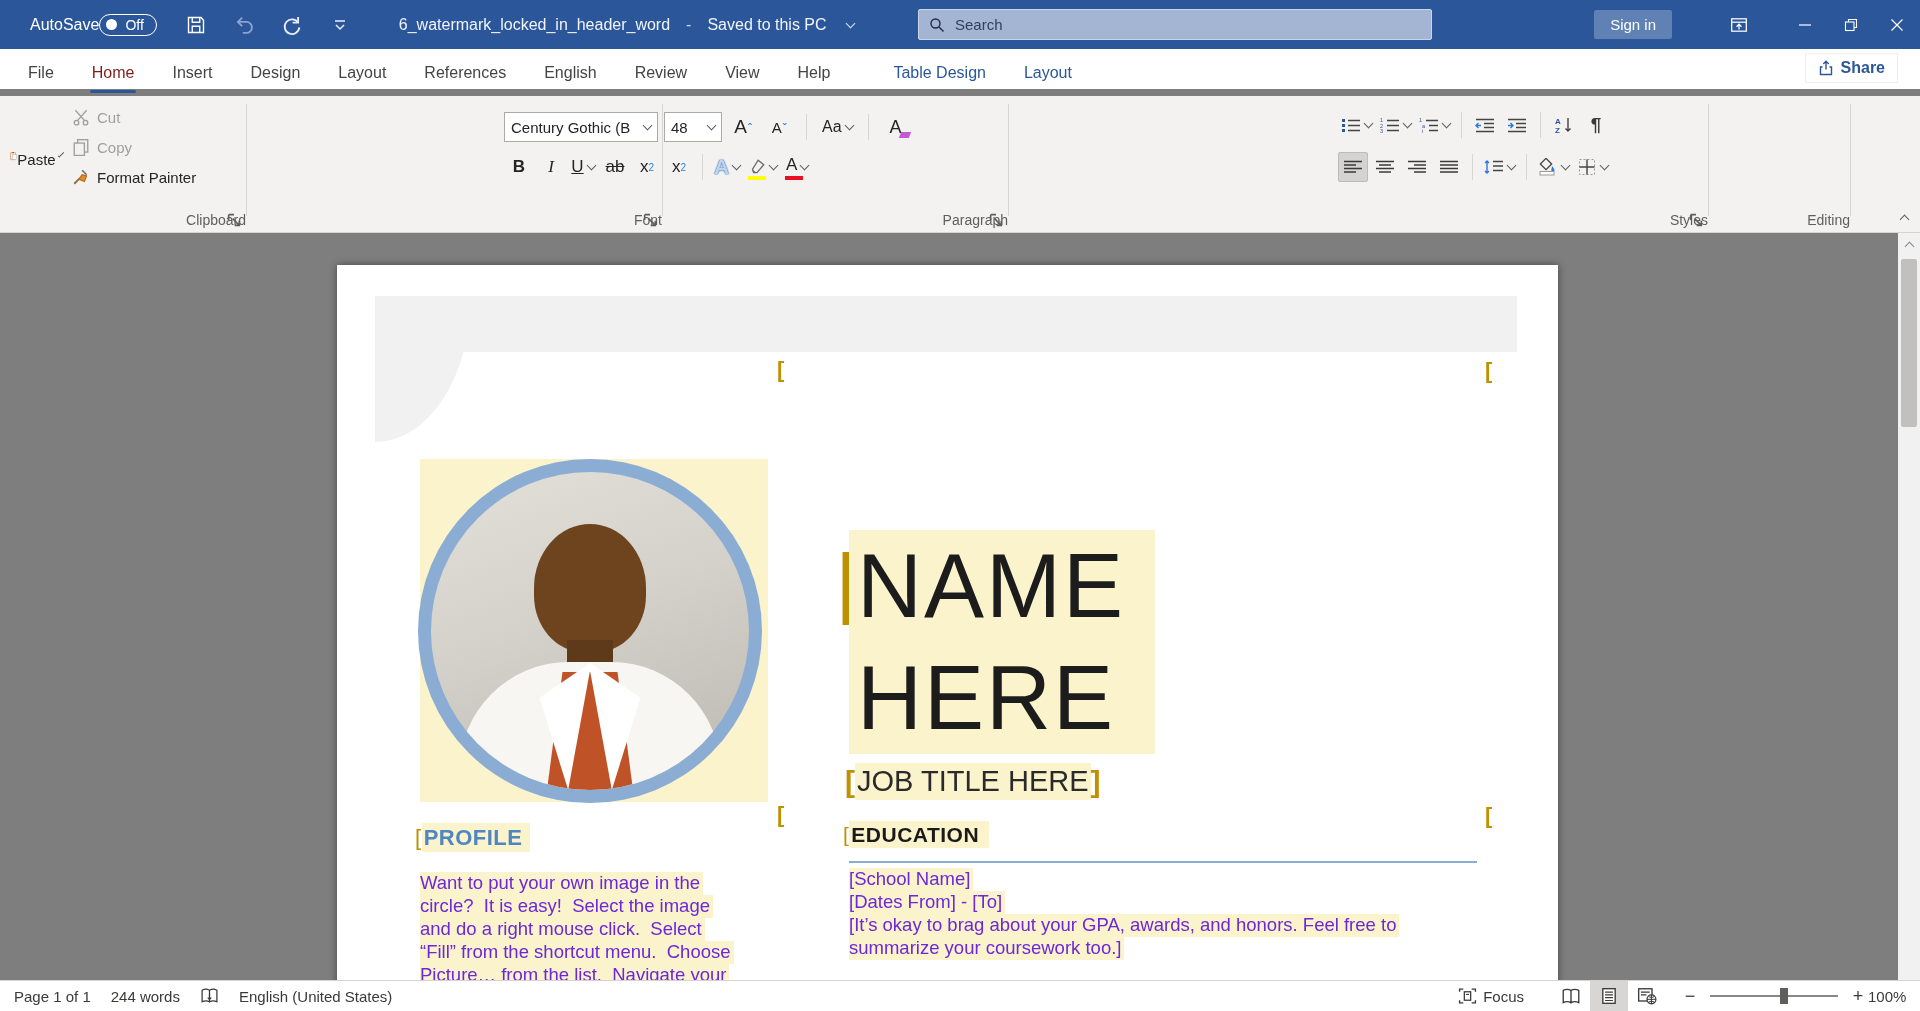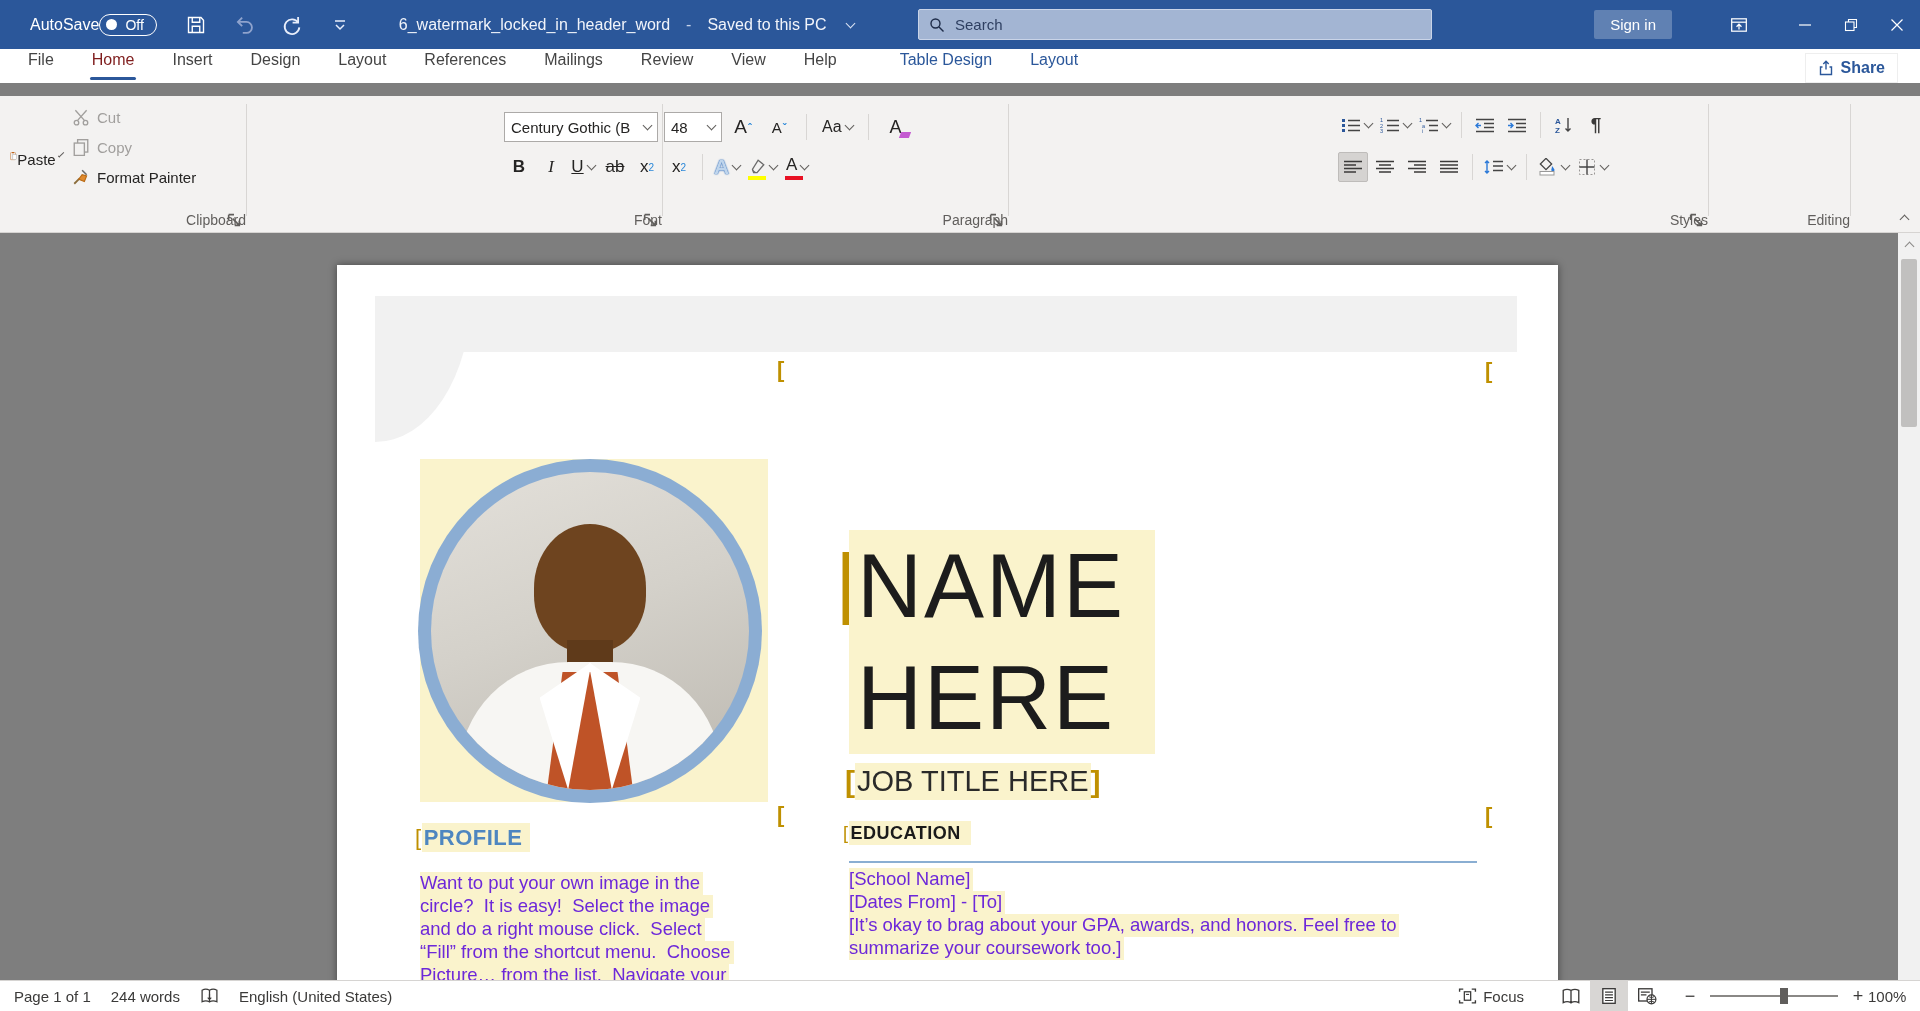--- a/index.html
+++ b/index.html
@@ -22,21 +22,21 @@
 .tb-title .dash{color:#c8d4ea}
 .searchbox{position:absolute;left:918px;top:9px;width:514px;height:31px;background:#a3b5d3;border:1px solid #c9d4e8;border-radius:2px;display:flex;align-items:center;padding:0 10px;gap:10px}
 .searchbox input{flex:1;background:transparent;border:none;outline:none;font-size:15px;color:#1e2c49;font-family:"Liberation Sans",sans-serif}
 .searchbox input::placeholder{color:#2e3f61;opacity:1}
 .tb-right{position:absolute;right:0;top:0;height:49px;display:flex;align-items:center}
 .signin{background:rgba(255,255,255,.25);color:#fff;font-size:15px;padding:6px 16px;border-radius:2px;margin-right:44px;cursor:pointer}
 .winbtn{width:46px;height:49px;display:flex;align-items:center;justify-content:center;cursor:pointer}
 .ribbonopts{width:46px;height:49px;display:flex;align-items:center;justify-content:center;cursor:pointer;margin-right:20px}
 
 
-.tabsrow{position:absolute;left:0;top:49px;width:1920px;height:34px;background:#fff;display:flex;align-items:flex-end}
+.tabsrow{position:absolute;left:0;top:49px;width:1920px;height:40px;background:#fff;display:flex;align-items:flex-start}
 .rtab{font-size:16px;color:#444;padding:0 4px;margin:0 15px;height:47px;display:flex;align-items:center;cursor:pointer;position:relative;white-space:nowrap}
 .rtab:first-child{margin-left:24px}
 .rtab.active{font-weight:normal;color:#7f1d1d}
 .rtab.active::after{content:"";position:absolute;left:2px;right:2px;bottom:3px;height:3px;background:#2b579a;border-radius:2px}
 .rtab.ctx{color:#2b579a}
 .share{position:absolute;right:22px;top:53px;display:flex;align-items:center;gap:7px;background:#fff;border:1px solid #eee;padding:5px 12px;color:#2b579a;font-size:16px;font-weight:bold;cursor:pointer}
 
 
 .ribbon{position:absolute;left:0;top:96px;width:1920px;height:137px;background:#f3f2f1;border-bottom:1px solid #d6d4d2}
 .vsep{position:absolute;top:8px;height:112px;width:1px;background:#d8d6d4}
@@ -92,21 +92,21 @@
 .ph-coat{position:absolute;left:50%;bottom:-12px;transform:translateX(-50%);width:262px;height:140px;background:#f7f6f3;border-radius:110px 110px 0 0}
 .ph-shirt{position:absolute;left:50%;bottom:0;transform:translateX(-50%);width:86px;height:118px;background:#bf5327;clip-path:polygon(18% 0,82% 0,100% 100%,0 100%)}
 .ph-lapel-l{position:absolute;left:50%;bottom:0;transform:translateX(-97%);width:52px;height:128px;background:#ffffff;clip-path:polygon(100% 0,0 28%,55% 100%)}
 .ph-lapel-r{position:absolute;left:50%;bottom:0;transform:translateX(-3%);width:52px;height:128px;background:#ffffff;clip-path:polygon(0 0,100% 28%,45% 100%)}
 .nameblock{position:absolute;left:512px;top:265px}
 .nameline{display:block;font-size:90px;line-height:112px;color:#1c1c1c;letter-spacing:2px;padding:0 26px 0 8px}
 .jobtitle{position:absolute;left:508px;top:498px;font-size:29px;color:#2a2a2a;display:flex;align-items:center}
 .jobtitle .goldb{color:#bf9000;font-size:30px;font-weight:bold}
 .sechead{position:absolute;font-size:21px;font-weight:bold;letter-spacing:.5px}
 .profilehead{left:78px;top:560px;color:#4e86c0;font-size:22px}
-.eduhead{left:506px;top:558px;color:#1a1a1a;font-size:18px}
+.eduhead{left:506px;top:558px;color:#1a1a1a;font-size:21px}
 .edurule{position:absolute;left:512px;top:596px;width:628px;height:2px;background:#8aaed2}
 .bodytext{position:absolute;font-size:18.5px;line-height:22px;color:#6d28d9}
 .bodytext span{display:inline-block;white-space:pre;background:#faf3cc;padding:0 3px 1px 0}
 .prof-lines{left:83px;top:607px}
 .edu-lines{left:512px;top:603px}
 .bold{font-weight:normal}
 
 
 .scrollbar{position:absolute;right:0;top:0;width:22px;height:747px;background:#f1f1f1}
 .scrollbar .arrow{width:22px;height:22px;display:flex;align-items:center;justify-content:center;cursor:pointer}
@@ -203,21 +203,21 @@
     </div>
   </div>
 
   <div class="tabsrow">
     <span class="rtab">File</span>
     <span class="rtab active">Home</span>
     <span class="rtab">Insert</span>
     <span class="rtab">Design</span>
     <span class="rtab">Layout</span>
     <span class="rtab">References</span>
-    <span class="rtab">Mailings</span>
+    <span class="rtab">English</span>
     <span class="rtab">Review</span>
     <span class="rtab">View</span>
     <span class="rtab">Help</span>
     <span class="rtab ctx" style="margin-left:40px">Table Design</span>
     <span class="rtab ctx">Layout</span>
   </div>
   <div class="share">
     <svg width="16" height="16" viewBox="0 0 16 16">
         <path d="M8 1.5v8M5.3 4 8 1.3 10.7 4" fill="none" stroke="#2b579a" stroke-width="1.4"></path>
         <path d="M4.5 7H2.5v7.5h11V7h-2" fill="none" stroke="#2b579a" stroke-width="1.4"></path>

